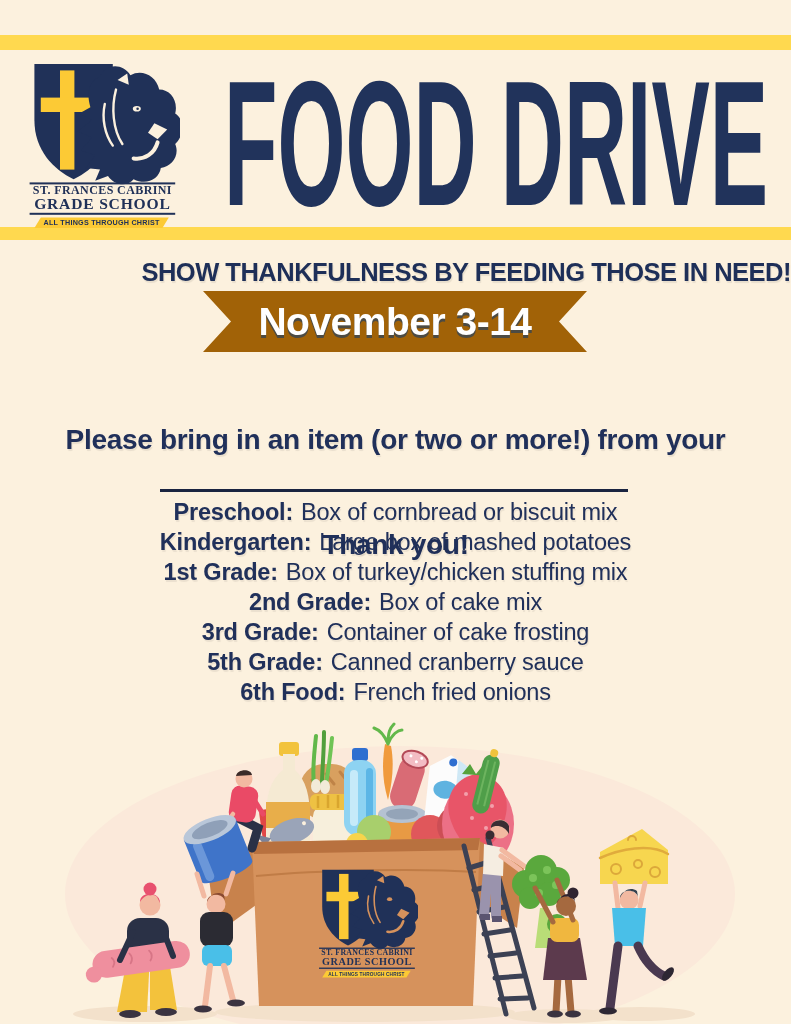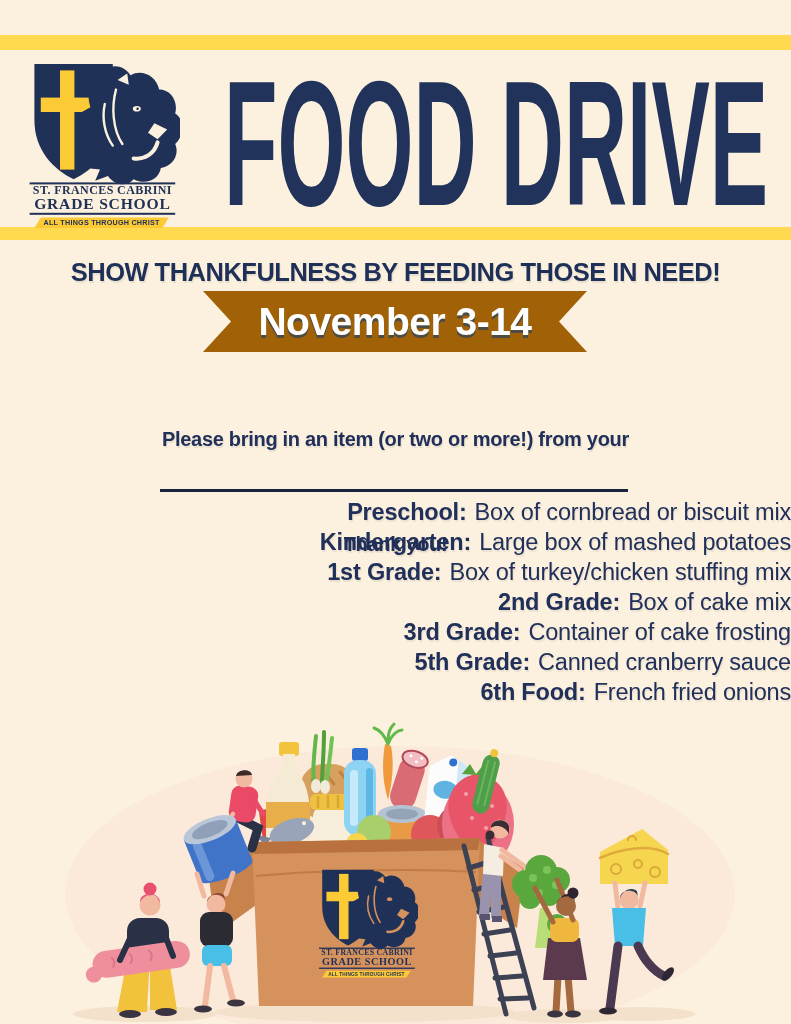--- a/index.html
+++ b/index.html
@@ -14,44 +14,44 @@
   .bar.mid{top:227px;height:13px;}
   .logo-svg{position:absolute;}
   .logo-header{left:28px;top:56px;width:152px;height:172px;}
   .title-svg{position:absolute;left:213px;top:66px;width:566px;height:150px;}
   .title-svg text{
     font-family:"Liberation Sans", sans-serif;
     font-weight:700;fill:#21335b;
   }
   
   .tagline{
-    position:absolute;left:0;top:258px;width:791px;text-align:center;
+    position:absolute;left:0;top:258px;width:791px;text-align:right;
     color:#1e2f58;font-size:25.5px;font-weight:700;letter-spacing:-0.5px;
     text-shadow:1px 2px 1px rgba(0,0,0,0.08);
   }
   .date-ribbon{
     position:absolute;left:203px;top:291px;width:384px;height:61px;
     background:#a16207;
     clip-path:polygon(0 0,100% 0,calc(100% - 28px) 50%,100% 100%,0 100%,28px 50%);
     text-align:center;line-height:61px;
     color:#ffffff;font-size:39px;font-weight:700;letter-spacing:-0.5px;
   }
   .date-ribbon span{text-shadow:0 3px 0 rgba(8,56,118,0.55);}
   .intro{
     position:absolute;left:0;top:352px;width:791px;text-align:center;
-    color:#20305a;font-size:20px;font-weight:700;line-height:35px;
+    color:#20305a;font-size:28px;font-weight:700;line-height:35px;
     letter-spacing:-0.3px;white-space:pre-wrap;
     text-shadow:1px 2px 1px rgba(0,0,0,0.08);
   }
   .divider{
     position:absolute;left:160px;top:489px;width:468px;height:2.5px;
     background:#1a2440;
   }
   .grade-list{
-    position:absolute;left:0;top:497px;width:791px;text-align:right;
+    position:absolute;left:0;top:497px;width:791px;text-align:center;
     color:#20305a;font-size:23.5px;line-height:30px;letter-spacing:-0.2px;
     text-shadow:1px 2px 1px rgba(0,0,0,0.07);
   }
   .grade-list .grade{font-weight:700;}
   .grade-list .item{font-weight:400;margin-left:8px;}
   
   .illus{position:absolute;left:0;top:722px;width:791px;height:302px;}
   .logo-serif{font-family:"Liberation Serif", serif;}
 </style>
 </head>

